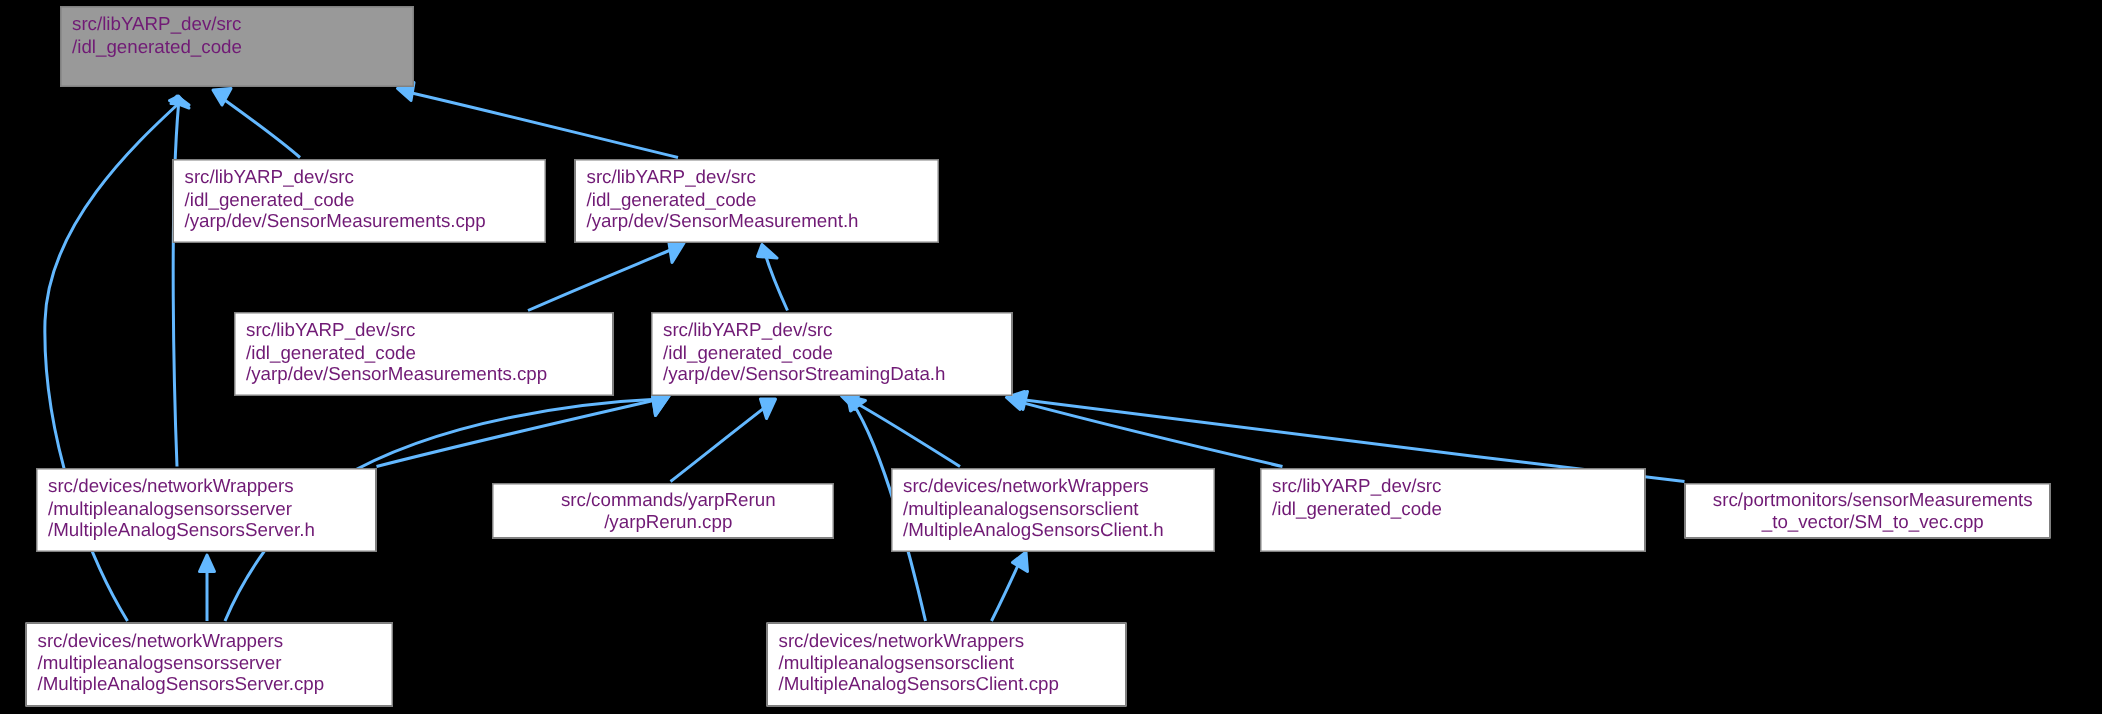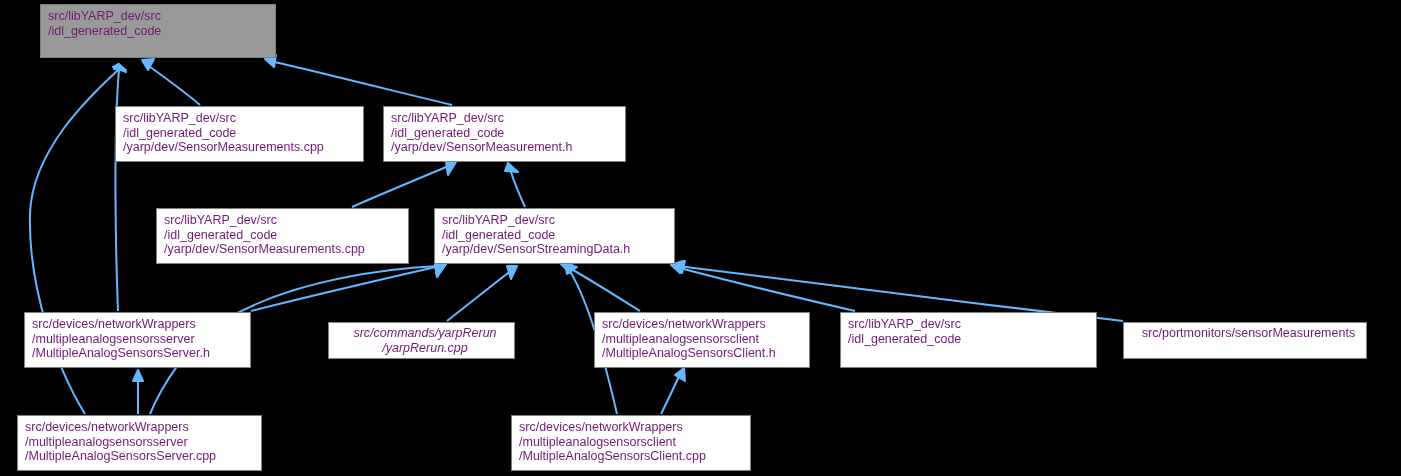--- a/index.html
+++ b/index.html
@@ -84,21 +84,21 @@
       <polygon points="684,368 685,381 675,375" fill="#63b8ff" stroke="#63b8ff" stroke-width="2" stroke-linejoin="round"></polygon>
     </svg>
 
   <div id="nodes">
       <div class="node current" title="src/libYARP_dev/src/idl_generated_code/yarp/dev/SensorMeasurement.h" style="left: 40px; top: 4px; width: 236px; height: 54px; background: rgb(153, 153, 153); border-color: rgb(128, 128, 128);"><span class="line">src/libYARP_dev/src</span><span class="line">/idl_generated_code</span></div>
       <div class="node" title="src/libYARP_dev/src/idl_generated_code/yarp/dev/SensorMeasurement.cpp" style="left: 115px; top: 106px; width: 249px; height: 56px; background: rgb(255, 255, 255); border-color: rgb(128, 128, 128);"><span class="line">src/libYARP_dev/src</span><span class="line">/idl_generated_code</span><span class="line">/yarp/dev/SensorMeasurements.cpp</span></div>
       <div class="node" title="src/libYARP_dev/src/idl_generated_code/yarp/dev/SensorMeasurements.h" style="left: 383px; top: 106px; width: 243px; height: 56px; background: rgb(255, 255, 255); border-color: rgb(128, 128, 128);"><span class="line">src/libYARP_dev/src</span><span class="line">/idl_generated_code</span><span class="line">/yarp/dev/SensorMeasurement.h</span></div>
       <div class="node" title="src/libYARP_dev/src/idl_generated_code/yarp/dev/SensorMeasurements.cpp" style="left: 156px; top: 208px; width: 253px; height: 56px; background: rgb(255, 255, 255); border-color: rgb(128, 128, 128);"><span class="line">src/libYARP_dev/src</span><span class="line">/idl_generated_code</span><span class="line">/yarp/dev/SensorMeasurements.cpp</span></div>
       <div class="node" title="src/libYARP_dev/src/idl_generated_code/yarp/dev/SensorStreamingData.h" style="left: 434px; top: 208px; width: 241px; height: 56px; background: rgb(255, 255, 255); border-color: rgb(128, 128, 128);"><span class="line">src/libYARP_dev/src</span><span class="line">/idl_generated_code</span><span class="line">/yarp/dev/SensorStreamingData.h</span></div>
       <div class="node" title="src/devices/networkWrappers/multipleanalogsensorsserver/MultipleAnalogSensorsServer.h" style="left: 24px; top: 312px; width: 227px; height: 56px; background: rgb(255, 255, 255); border-color: rgb(128, 128, 128);"><span class="line">src/devices/networkWrappers</span><span class="line">/multipleanalogsensorsserver</span><span class="line">/MultipleAnalogSensorsServer.h</span></div>
-      <div class="node center-text" title="src/commands/yarpRerun/yarpRerun.cpp" style="left: 328px; top: 322px; width: 187px; height: 37px; background: rgb(255, 255, 255); border-color: rgb(128, 128, 128); padding-top: 3px; font-style: italic;"><span class="line">src/commands/yarpRerun</span><span class="line">/yarpRerun.cpp</span></div>
+      <div class="node center-text" title="src/commands/yarpRerun/yarpRerun.cpp" style="left: 328px; top: 322px; width: 228px; height: 37px; background: rgb(255, 255, 255); border-color: rgb(128, 128, 128); padding-top: 3px;"><span class="line">src/commands/yarpRerun</span><span class="line">/yarpRerun.cpp</span></div>
       <div class="node" title="src/devices/networkWrappers/multipleanalogsensorsclient/MultipleAnalogSensorsClient.h" style="left: 594px; top: 312px; width: 216px; height: 56px; background: rgb(255, 255, 255); border-color: rgb(128, 128, 128);"><span class="line">src/devices/networkWrappers</span><span class="line">/multipleanalogsensorsclient</span><span class="line">/MultipleAnalogSensorsClient.h</span></div>
       <div class="node" title="src/libYARP_dev/src/idl_generated_code/yarp/dev/SensorStreamingData.cpp" style="left: 840px; top: 312px; width: 257px; height: 56px; background: rgb(255, 255, 255); border-color: rgb(128, 128, 128);"><span class="line">src/libYARP_dev/src</span><span class="line">/idl_generated_code</span></div>
-      <div class="node center-text" title="src/portmonitors/sensorMeasurements_to_vector/SM_to_vec.cpp" style="left: 1123px; top: 322px; width: 244px; height: 37px; background: rgb(255, 255, 255); border-color: rgb(128, 128, 128); padding-top: 3px;"><span class="line">src/portmonitors/sensorMeasurements</span></div>
+      <div class="node center-text" title="src/portmonitors/sensorMeasurements_to_vector/SM_to_vec.cpp" style="left: 1123px; top: 322px; width: 244px; height: 37px; background: rgb(255, 255, 255); border-color: rgb(128, 128, 128); padding-top: 3px;"><span class="line">src/portmonitors/sensorMeasurements</span><span class="line">_to_vector/SM_to_vec.cpp</span></div>
       <div class="node" title="src/devices/networkWrappers/multipleanalogsensorsserver/MultipleAnalogSensorsServer.cpp" style="left: 17px; top: 415px; width: 245px; height: 56px; background: rgb(255, 255, 255); border-color: rgb(128, 128, 128);"><span class="line">src/devices/networkWrappers</span><span class="line">/multipleanalogsensorsserver</span><span class="line">/MultipleAnalogSensorsServer.cpp</span></div>
       <div class="node" title="src/devices/networkWrappers/multipleanalogsensorsclient/MultipleAnalogSensorsClient.cpp" style="left: 511px; top: 415px; width: 240px; height: 56px; background: rgb(255, 255, 255); border-color: rgb(128, 128, 128);"><span class="line">src/devices/networkWrappers</span><span class="line">/multipleanalogsensorsclient</span><span class="line">/MultipleAnalogSensorsClient.cpp</span></div>
     </div>
 
 </div>
 
 </body></html>

